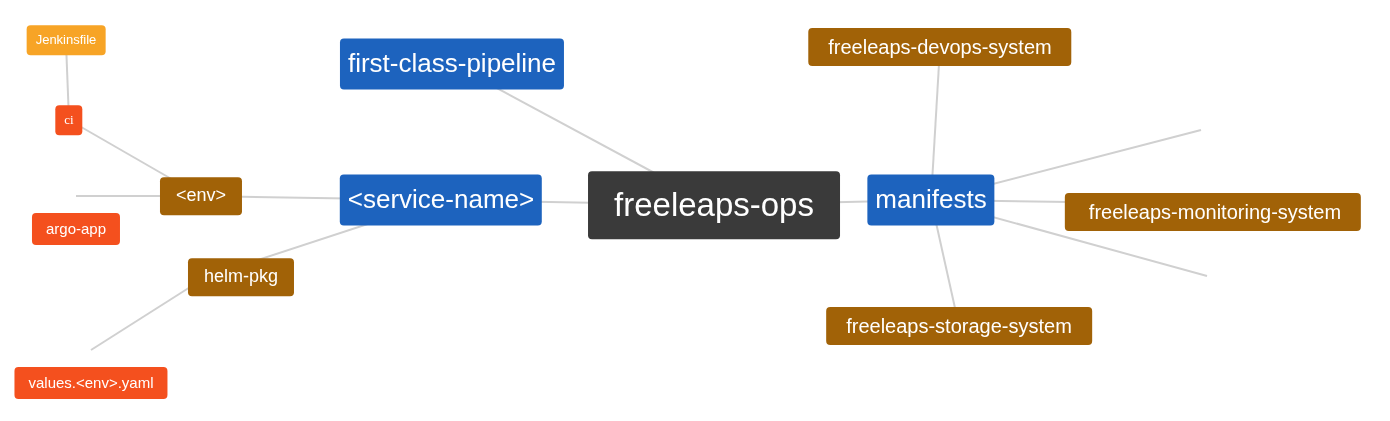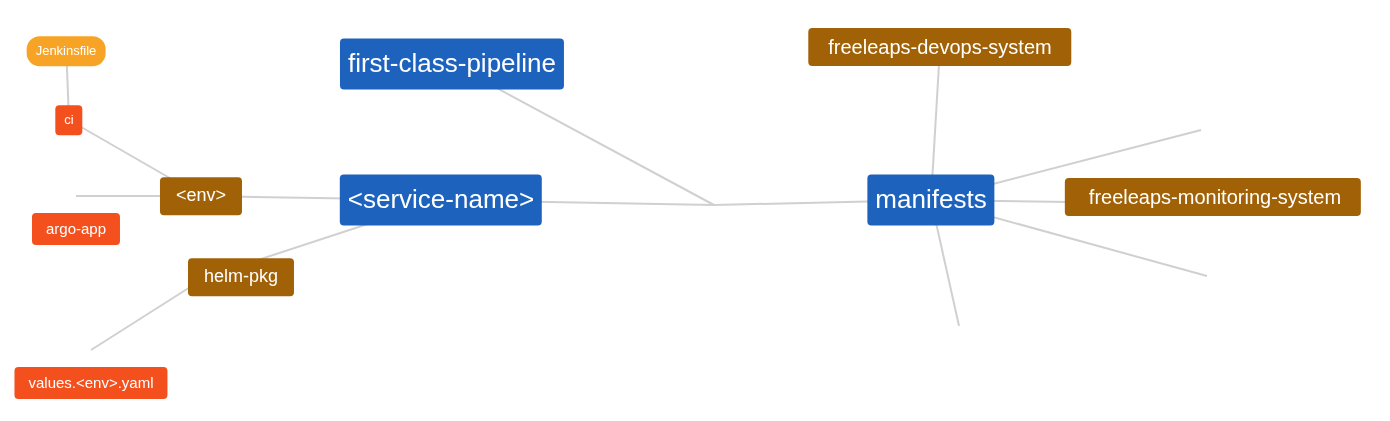--- a/index.html
+++ b/index.html
@@ -65,25 +65,27 @@
     <line x1="206" y1="277" x2="441" y2="200"></line>
     <line x1="91" y1="350" x2="206" y2="277"></line>
     <line x1="714" y1="205" x2="931" y2="200"></line>
     <line x1="931" y1="200" x2="940" y2="47"></line>
     <line x1="931" y1="200" x2="1201" y2="130"></line>
     <line x1="931" y1="200" x2="1213" y2="204"></line>
     <line x1="931" y1="200" x2="1207" y2="276"></line>
     <line x1="931" y1="200" x2="959" y2="326"></line>
   </svg>
 
-  <div class="node c-amber n-xxs" style="left:66px;  top:51px;border-radius:13px;">Jenkinsfile</div>
-  <div class="node c-red   n-xxs" style="left:69px;  top:120px;">ci</div>
+  <div class="node c-amber n-xxs" style="left:66px;  top:40px;">Jenkinsfile</div>
+  <div class="node c-red   n-xxs" style="left:69px;  top:120px;font-family:Liberation Serif, serif;">ci</div>
   <div class="node c-red   n-xs" style="left:76px;  top:196px;">argo-app</div>
   <div class="node c-green n-sm" style="left:201px; top:196px;">&lt;env&gt;</div>
   <div class="node c-blue  n-lg" style="left:441px; top:200px;">&lt;service-name&gt;</div>
   <div class="node c-blue  n-lg" style="left:452px; top:64px;">first-class-pipeline</div>
   <div class="node c-green n-sm" style="left:206px; top:277px;margin-left:35px;">helm-pkg</div>
   <div class="node c-red   n-xs" style="left:91px;  top:350px;">values.&lt;env&gt;.yaml</div>
+  <div class="node c-dark  n-xl" style="left:714px; top:205px;">freeleaps-ops</div>
   <div class="node c-blue  n-lg" style="left:931px; top:200px;">manifests</div>
   <div class="node c-green n-md" style="left:940px; top:47px;">freeleaps-devops-system</div>
-  <div class="node c-green n-md" style="left:1213px;top:197px;padding-left:24px;">freeleaps-monitoring-system</div>
+  <div class="node c-green n-md" style="left:1213px;top:212px;padding-left:24px;">freeleaps-monitoring-system</div>
+  <div class="node c-green n-md" style="left:959px; top:326px;">freeleaps-storage-system</div>
 
 </div>
 
 </body></html>

